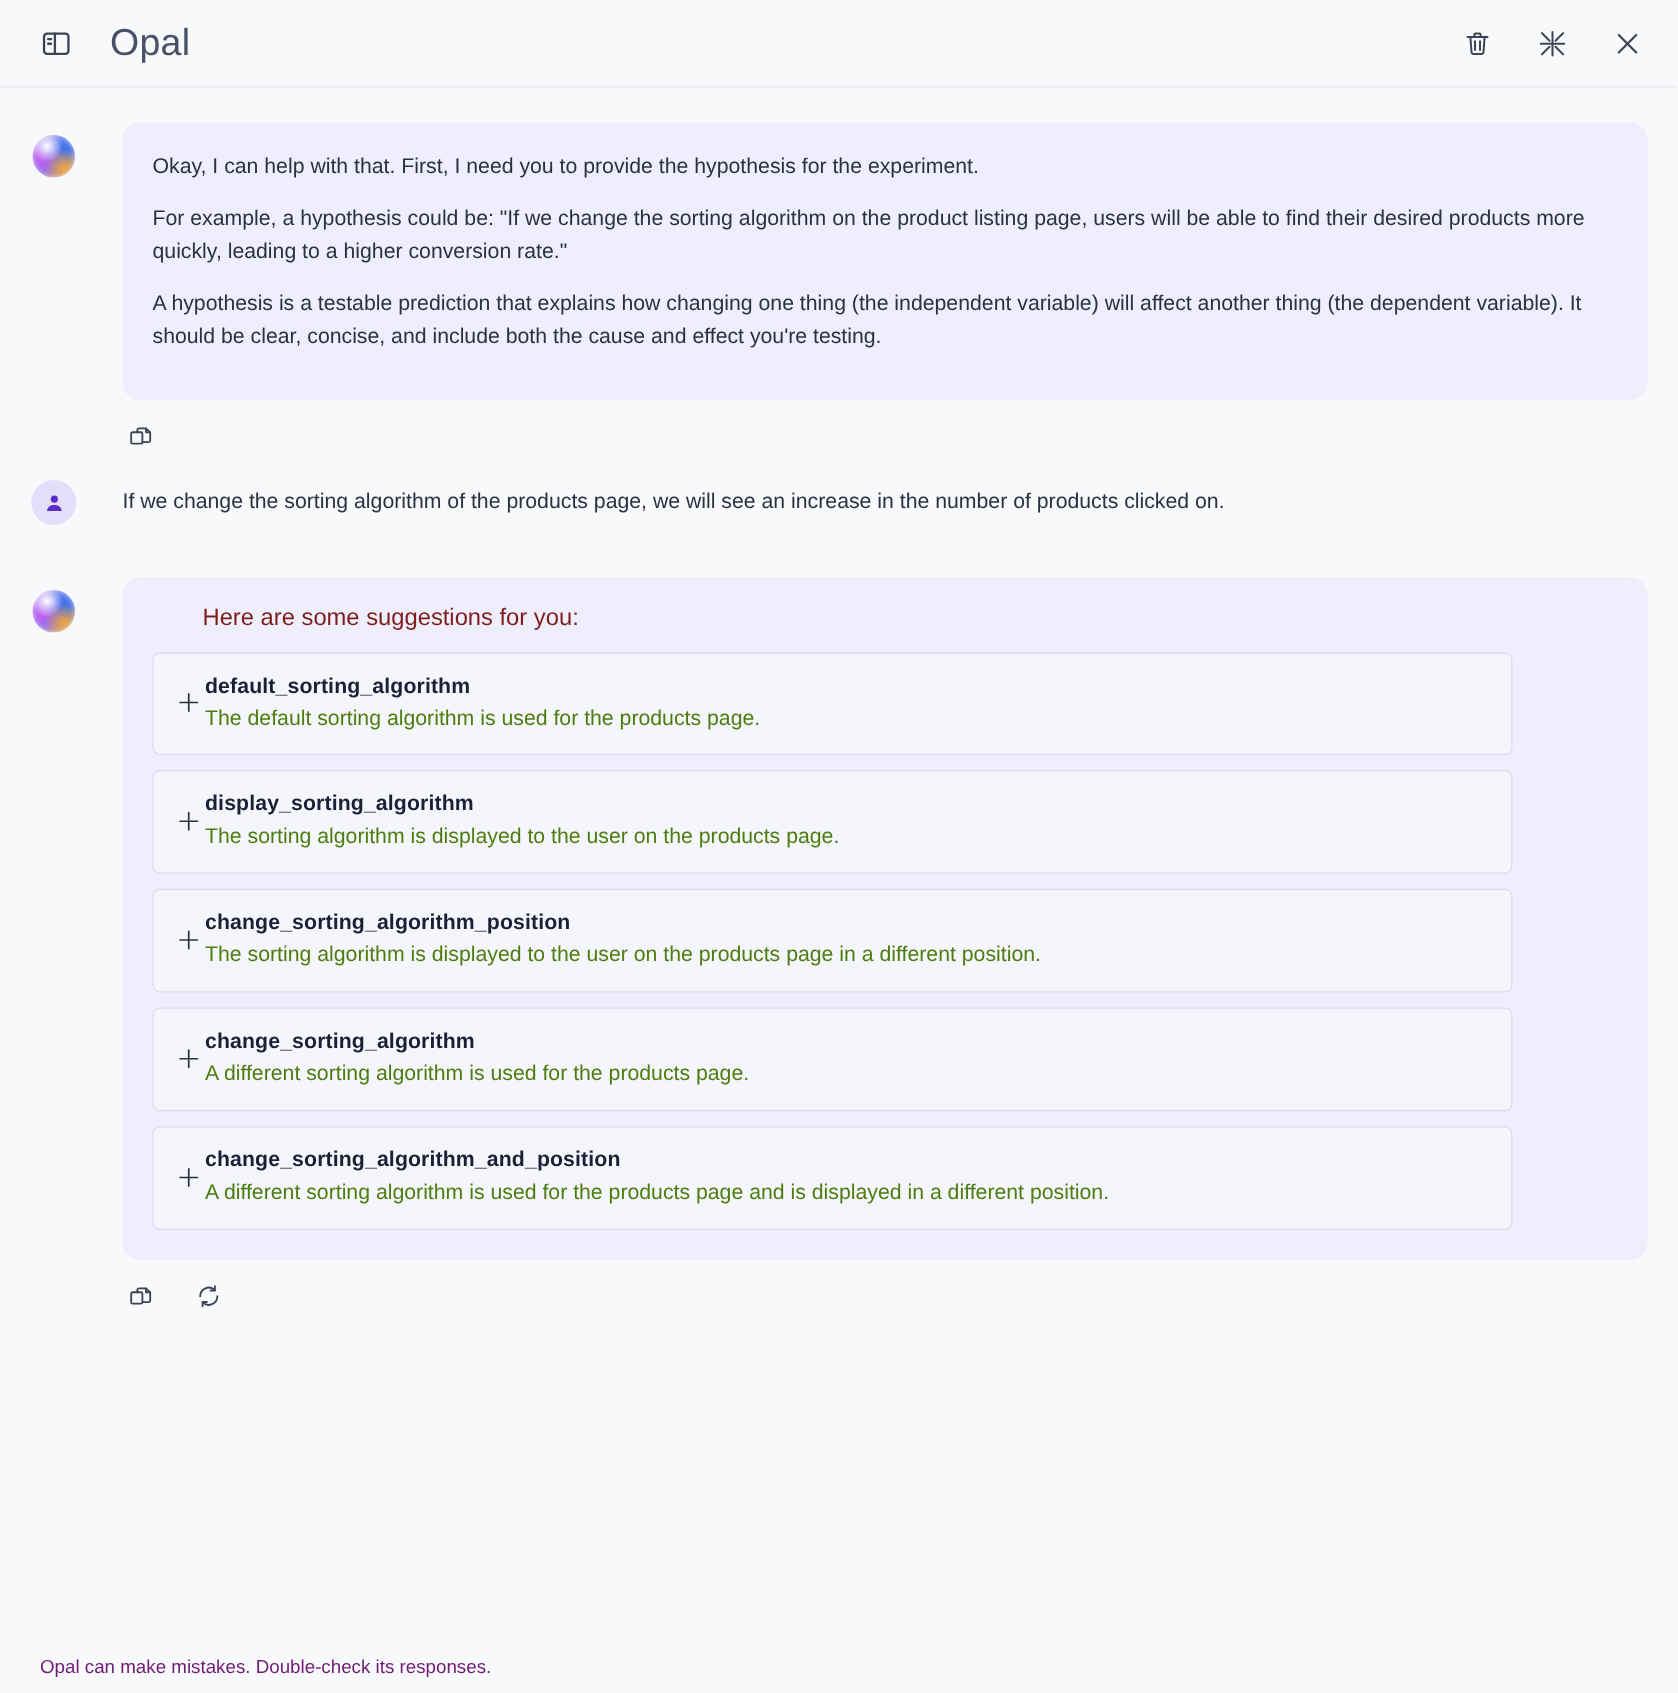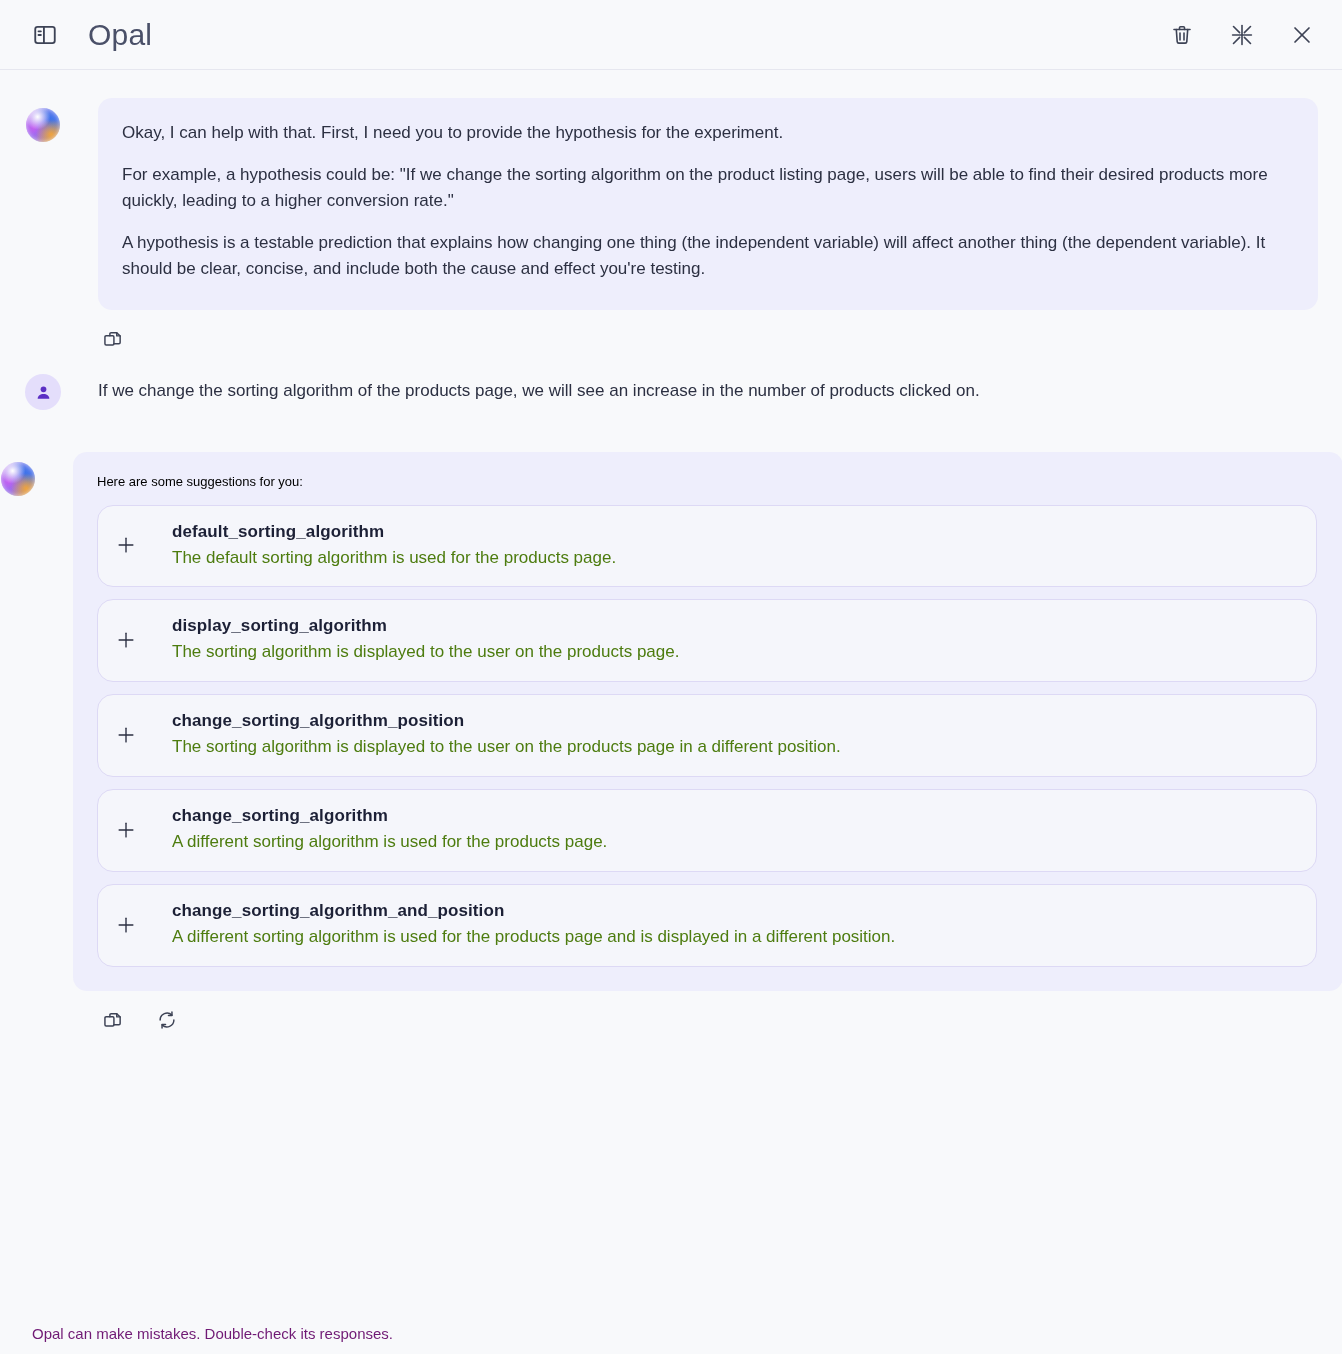--- a/index.html
+++ b/index.html
@@ -68,45 +68,45 @@
     flex: 1 1 auto;
     background: #eeeefc;
     border-radius: 14px;
     padding: 22px 26px 24px 24px;
     margin-right: 12px;
   }
   .bubble p {
     font-size: 17px; line-height: 1.53; color: #2c3042;
     margin-bottom: 16px;
   }
-  .bubble p:last-child { margin-bottom: 4px; }
+  .bubble p:last-child { margin-bottom: 14px; }
 
   .plain-text {
     flex: 1 1 auto;
     font-size: 17px; line-height: 1.5; color: #2c3042;
     padding: 14px 26px 14px 0;
   }
 
   .msg-actions {
     display: flex; align-items: center; gap: 24px;
     padding: 14px 0 10px 74px;
     color: #3d4355;
   }
 
   .sugg-intro {
-    font-size: 13px; color: #000000; margin-bottom: 16px;
+    font-size: 19px; color: #7f1d1d; margin-bottom: 16px; margin-left: 40px;
   }
   .cards { display: flex; flex-direction: column; gap: 12px; }
   .card {
-    display: flex; align-items: center; gap: 34px;
+    display: flex; align-items: center; gap: 1px;
     background: #f5f6fb;
     border: 1px solid #ddd9f5;
-    border-radius: 16px;
+    border-radius: 6px;
     padding: 16px 20px 17px 16px;
-    width: 1220px; max-width: 100%;
+    width: 1088px; max-width: 100%;
     cursor: pointer;
   }
   .card .plus {
     flex: 0 0 auto; color: #2b2f42;
     display: flex; align-items: center; justify-content: center;
     width: 24px; height: 24px;
   }
   .card-body { display: flex; flex-direction: column; gap: 5px; }
   .card-title {
     font-size: 17px; font-weight: 700; color: #1c2036; letter-spacing: .1px;

